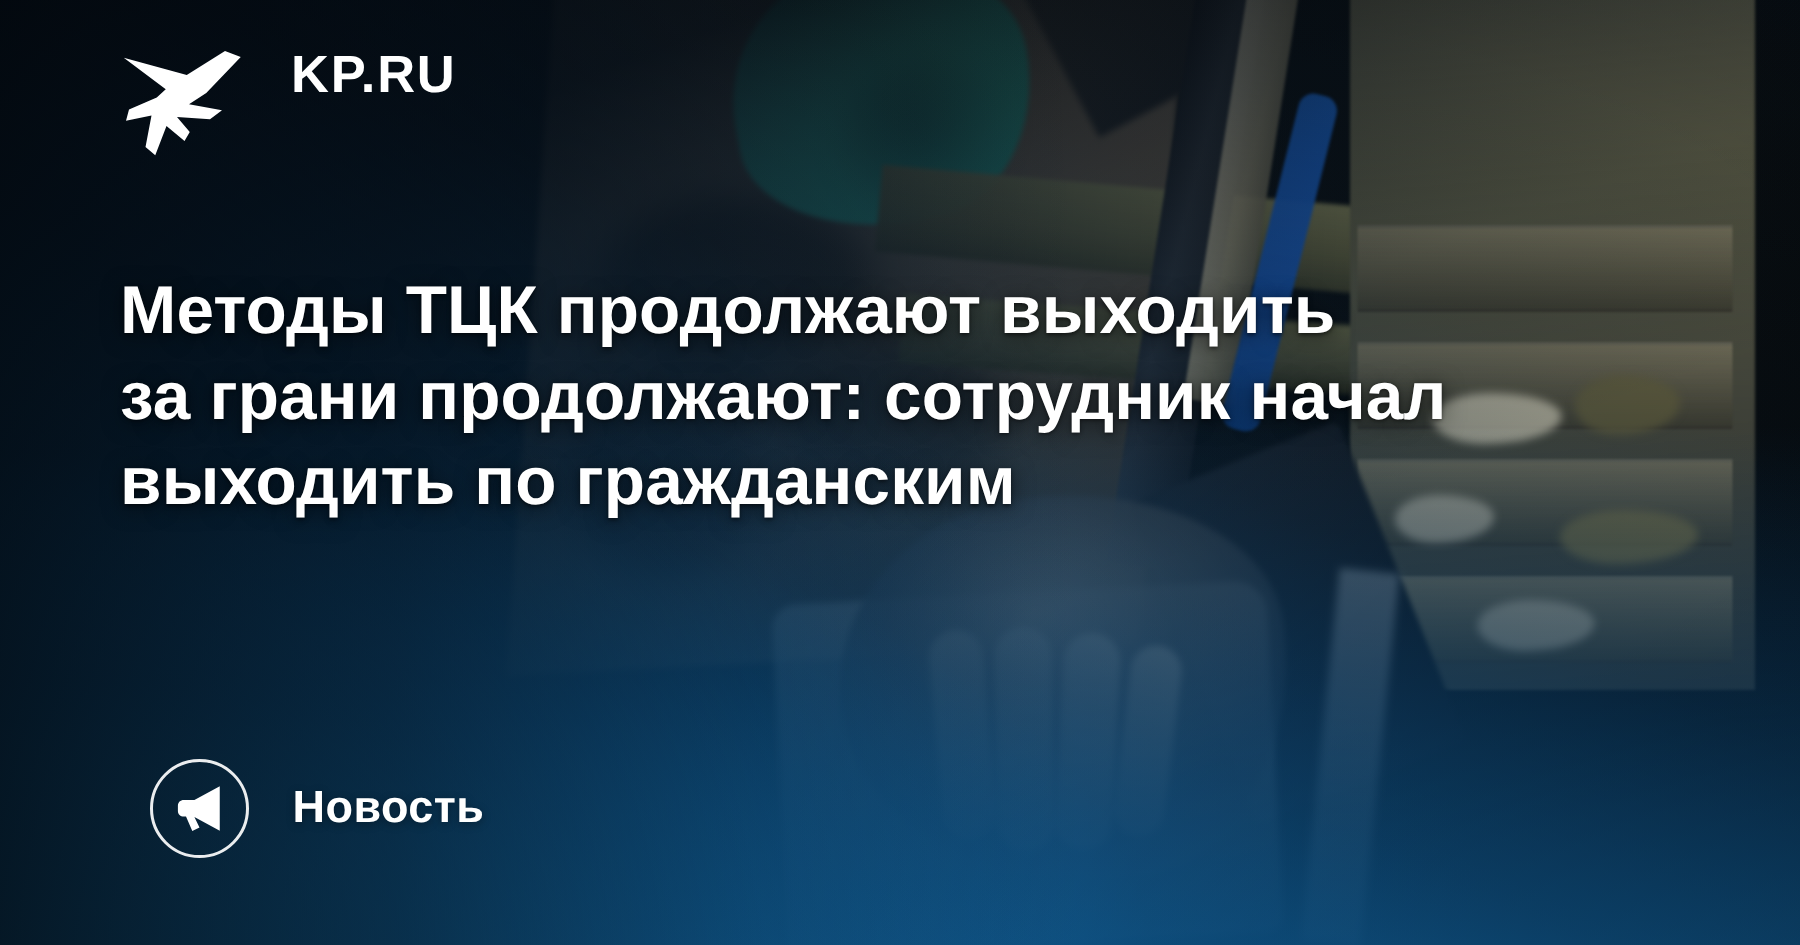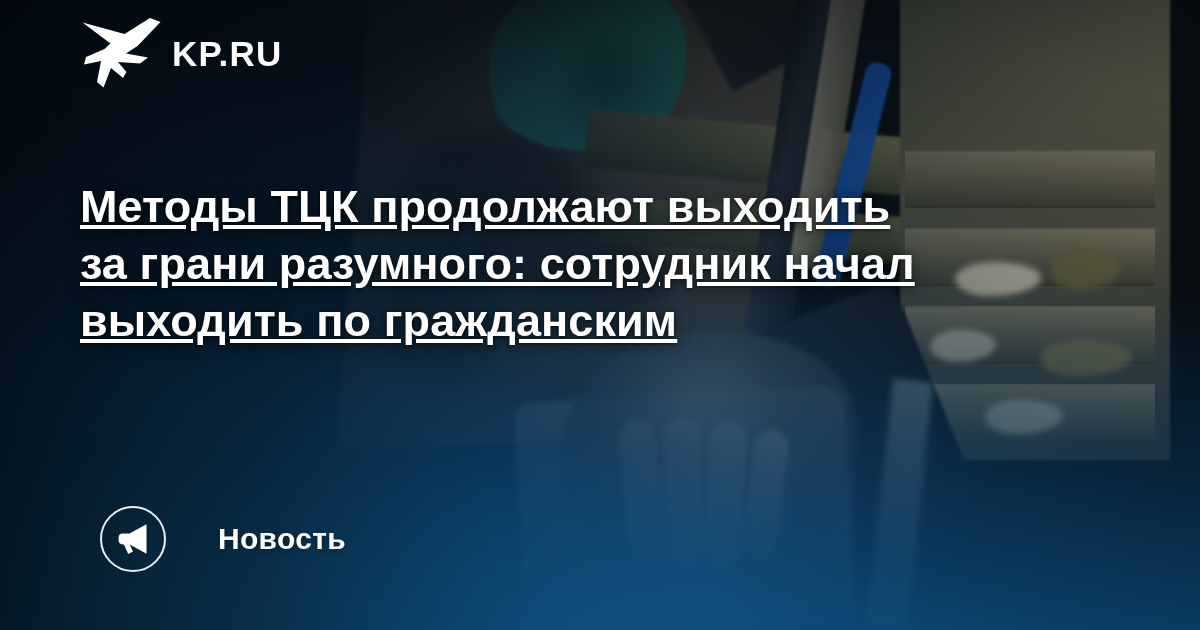--- a/index.html
+++ b/index.html
@@ -293,24 +293,23 @@
     position: absolute;
     inset: 0;
     padding: 0 80px;
     box-sizing: border-box;
   }
 
   
   .brand {
     position: absolute;
     left: 80px;
-    top: 16px;
+    top: 32px;
     display: flex;
-    align-items: center;
-    gap: 10px;
+    gap: 32px;
   }
   .brand-bird {
     width: 82px;
     height: 74px;
     display: block;
   }
   .brand-name {
     color: #ffffff;
     font-size: 35px;
     font-weight: 700;
@@ -324,32 +323,31 @@
     left: 80px;
     top: 178px;
     width: 1000px;
     margin: 0;
     color: #ffffff;
     font-size: 45px;
     font-weight: 700;
     line-height: 57px;
     letter-spacing: 0.1px;
     text-shadow: 0 2px 14px rgba(0,0,0,.55), 0 1px 3px rgba(0,0,0,.55);
-    text-decoration: underline;
   }
   .headline span { display: block; white-space: pre; }
 
   
   .rubric {
     position: absolute;
     left: 100px;
     bottom: 58px;
     display: flex;
     align-items: center;
-    gap: 52px;
+    gap: 29px;
   }
   .rubric-circle {
     width: 66px;
     height: 66px;
     border-radius: 50%;
     border: 2px solid rgba(255,255,255,.92);
     display: flex;
     align-items: center;
     justify-content: center;
     box-sizing: border-box;
@@ -426,21 +424,21 @@
 
     <div class="brand">
       <svg class="brand-bird" viewBox="0 0 82 74" aria-hidden="true">
         <path fill="#ffffff" d="M2.5 6.5 L44.5 18.0 L70.0 2.0 L80.5 6.0 L57.5 30.0 L46.0 37.5 L68.0 41.5 L60.0 47.5 L38.0 46.0 L46.5 56.0 L43.0 62.0 L31.0 52.0 L23.5 71.5 L17.0 66.0 L21.0 45.0 L4.0 48.5 L6.0 41.0 L24.5 33.0 L30.5 27.5 Z"></path>
       </svg>
       <div class="brand-name">KP.RU</div>
     </div>
 
     <h1 class="headline">
       <span>Методы ТЦК продолжают выходить</span>
-      <span>за грани разумного: сотрудник начал</span>
+      <span>за грани продолжают: сотрудник начал</span>
       <span>выходить по гражданским</span>
     </h1>
 
     <div class="rubric">
       <div class="rubric-circle">
         <svg class="rubric-icon" viewBox="0 0 34 34" aria-hidden="true">
           <path fill="#ffffff" d="M30.5 2.2 L13.6 11.4 L6.6 11.4 C4.2 11.4 2.6 13.0 2.6 15.2 L2.6 18.6 C2.6 20.8 4.2 22.4 6.6 22.4 L8.0 22.4 L12.2 32.0 L17.0 29.6 L13.6 22.6 L30.5 31.8 Z"></path>
         </svg>
       </div>
       <div class="rubric-label">Новость</div>

